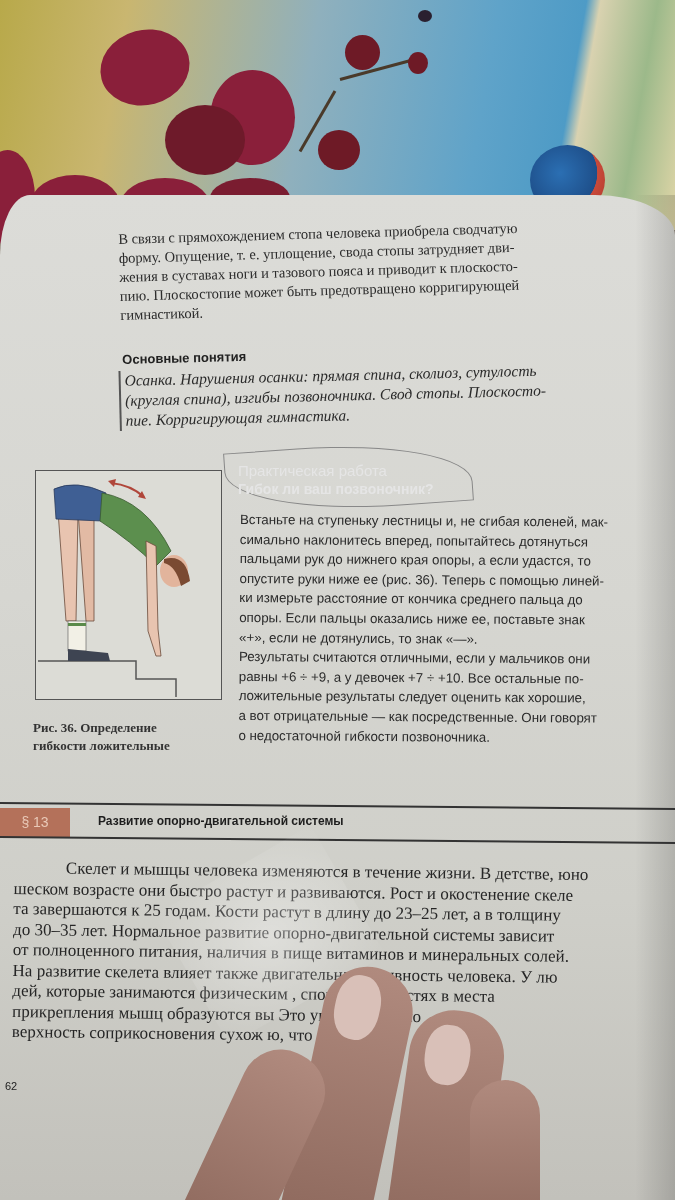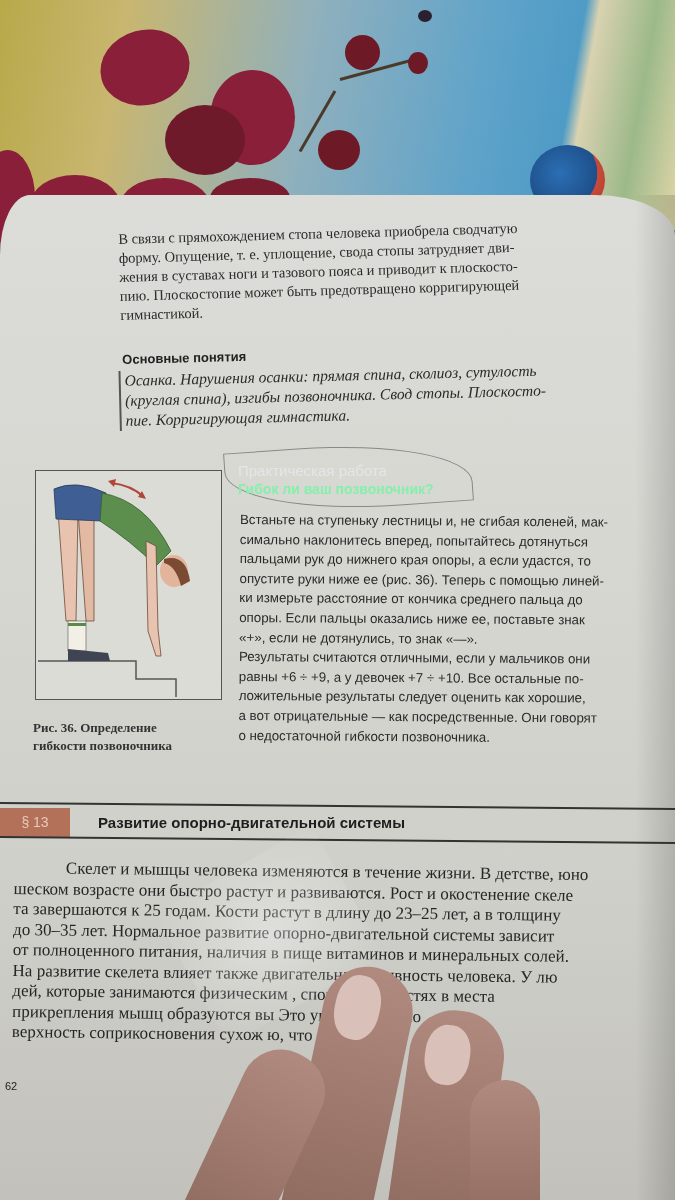--- a/index.html
+++ b/index.html
@@ -14,30 +14,30 @@
     background:linear-gradient(180deg,#dcdcd8 0%,#d6d6d1 40%,#cfcfc9 70%,#c2c1bb 100%);
     border-top-left-radius:30px 60px;border-top-right-radius:80px 40px;}
   .page-shadow{position:absolute;right:0;top:195px;width:40px;height:1005px;
     background:linear-gradient(90deg,rgba(0,0,0,0),rgba(0,0,0,0.15));}
   .intro{position:absolute;left:118px;top:230px;width:520px;font-size:14.5px;line-height:19px;color:#2c2c2c;transform:rotate(-1.6deg);transform-origin:left top;text-align:justify;}
   .concepts{position:absolute;left:118px;top:352px;width:530px;transform:rotate(-1.4deg);transform-origin:left top;}
   .concepts-title{font-family:"Liberation Sans",sans-serif;font-weight:bold;font-size:13px;color:#222;margin-left:4px;}
   .concepts-body{border-left:2px solid #555;padding-left:4px;font-style:italic;font-size:15.5px;line-height:20px;color:#2a2a2a;margin-top:4px;}
   .leaf{position:absolute;left:225px;top:445px;width:245px;height:62px;border:1px solid #888;border-radius:0 70% 0 70%;transform:rotate(-4deg);}
   .pw-title{position:absolute;left:238px;top:462px;font-family:"Liberation Sans",sans-serif;font-size:15px;color:#e5e5e5;}
-  .pw-sub{position:absolute;left:238px;top:481px;font-family:"Liberation Sans",sans-serif;font-weight:bold;font-size:14px;color:#86efac;text-align:right;}
+  .pw-sub{position:absolute;left:238px;top:481px;font-family:"Liberation Sans",sans-serif;font-weight:bold;font-size:14px;color:#e5e5e5;text-align:right;}
   .pw-body{position:absolute;left:240px;top:510px;width:425px;font-family:"Liberation Sans",sans-serif;font-size:13.3px;line-height:19.6px;color:#2a2a2a;transform:rotate(0.4deg);transform-origin:left top;}
   .pw-body p{margin:0;}
   .figure{position:absolute;left:35px;top:470px;width:185px;height:228px;border:1.5px solid #555;background:#dcdcd6;}
   .fig-caption{position:absolute;left:33px;top:712px;font-weight:bold;font-size:13px;line-height:18px;color:#333;margin-top:7px;}
   .section-bar{position:absolute;left:0;top:805px;width:639px;height:36px;}
   .section-line-top{position:absolute;left:0;top:0;width:675px;height:2px;background:#333;transform:rotate(0.5deg);}
   .section-line-bot{position:absolute;left:0;top:34px;width:675px;height:2px;background:#333;transform:rotate(0.5deg);}
   .section-num{position:absolute;left:0;top:3px;width:70px;height:29px;background:#b4715a;color:#e9c9b8;font-family:"Liberation Sans",sans-serif;font-size:14px;line-height:29px;text-align:center;}
-  .section-title{position:absolute;left:98px;top:9px;font-family:"Liberation Sans",sans-serif;font-weight:bold;font-size:15px;color:#1e1e1e;}
+  .section-title{position:absolute;left:98px;top:9px;font-family:"Liberation Sans",sans-serif;font-weight:bold;font-size:12px;color:#1e1e1e;}
   .main-text{position:absolute;left:14px;top:858px;width:700px;font-size:17px;line-height:20.5px;color:#262626;transform:rotate(0.7deg);transform-origin:left top;white-space:nowrap;}
   .main-text div{white-space:nowrap;}
   .indent{padding-left:52px;}
   .page-num{position:absolute;left:5px;top:1080px;font-family:"Liberation Sans",sans-serif;font-size:11px;color:#222;}
   .hand{position:absolute;background:linear-gradient(180deg,#b08a7e,#8f6a5e);}
   .nail{position:absolute;background:#d9c0b8;border-radius:45%;}
   .glare{position:absolute;left:180px;top:860px;width:180px;height:150px;background:radial-gradient(ellipse at center,rgba(255,255,255,0.35),rgba(255,255,255,0));transform:rotate(-30deg);}
 </style>
 </head>
 <body>
@@ -119,21 +119,21 @@
 
     <path d="M110,70 L112,160 L120,185 L125,185 L122,158 L120,75 Z" fill="#e8c4b0" stroke="#6a4a3a" stroke-width="0.8"></path>
 
     <path d="M75,12 Q95,14 108,26" fill="none" stroke="#b0463a" stroke-width="2"></path>
     <polygon points="72,10 80,8 78,16" fill="#b0463a"></polygon>
     <polygon points="110,28 102,26 106,20" fill="#b0463a"></polygon>
   </svg>
 </div>
 <div class="fig-caption">
   <div>Рис. 36. Определение</div>
-  <div>гибкости позвоночника</div>
+  <div>гибкости ложительные</div>
 </div>
 
 <div class="section-bar">
   <div class="section-line-top"></div>
   <div class="section-num">§ 13</div>
   <div class="section-title">Развитие опорно-двигательной системы</div>
   <div class="section-line-bot"></div>
 </div>
 
 <div class="main-text">

